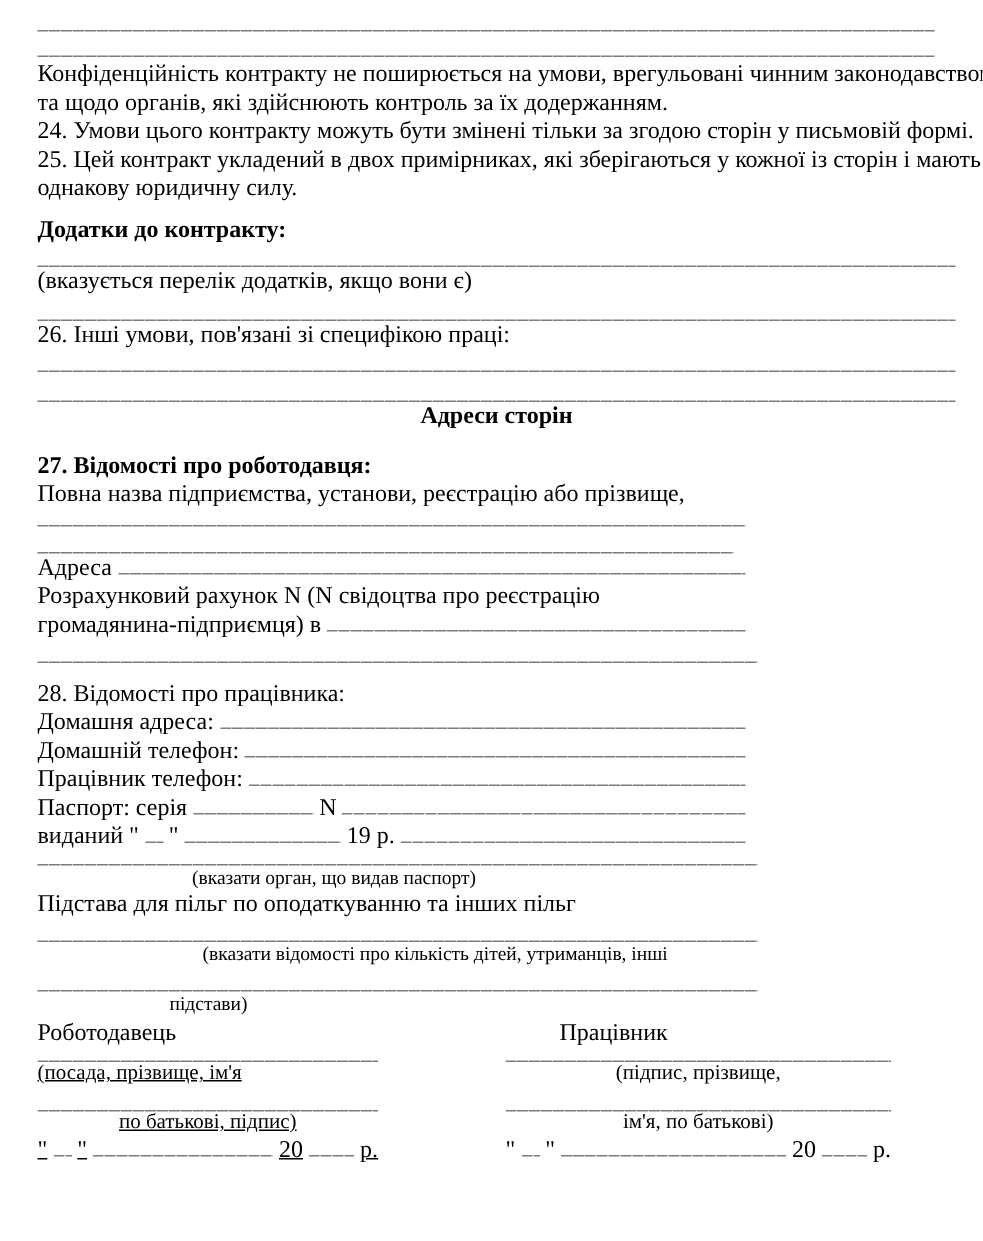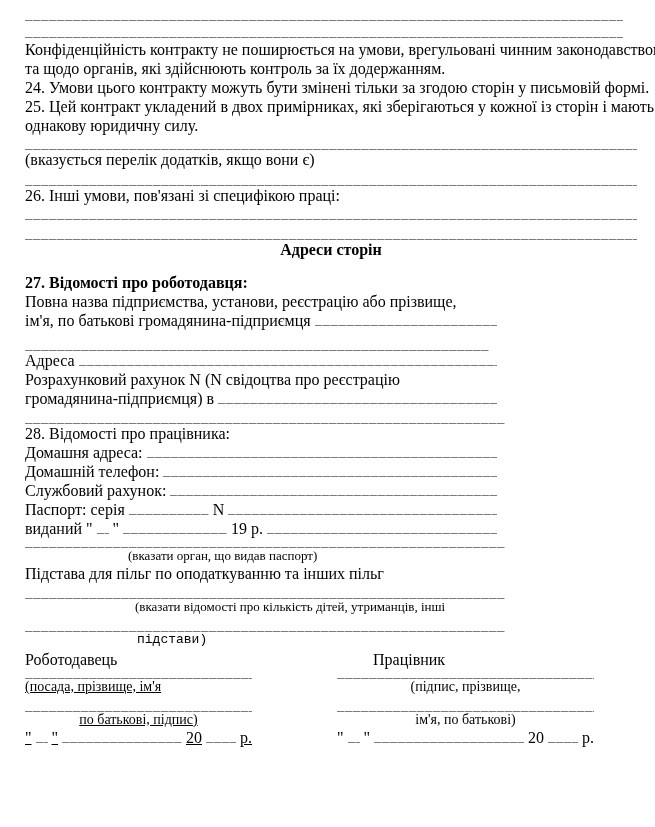--- a/index.html
+++ b/index.html
@@ -52,59 +52,59 @@
   <div class="rule w-top" style="margin-top:16px;"></div>
 
   <div style="margin-top:2px;">
     <div class="line">Конфіденційність контракту не поширюється на умови, врегульовані чинним законодавством,</div>
     <div class="line">та щодо органів, які здійснюють контроль за їх додержанням.</div>
     <div class="line">24. Умови цього контракту можуть бути змінені тільки за згодою сторін у письмовій формі.</div>
     <div class="line">25. Цей контракт укладений в двох примірниках, які зберігаються у кожної із сторін і мають</div>
     <div class="line">однакову юридичну силу.</div>
   </div>
 
+  <div class="bold" style="margin-top:9px;">Додатки до контракту:</div>
   <div class="rule w-full" style="margin-top:14px;"></div>
   <div>(вказується перелік додатків, якщо вони є)</div>
   <div class="rule w-full" style="margin-top:16px;"></div>
 
   <div>26. Інші умови, пов'язані зі специфікою праці:</div>
   <div class="rule w-full" style="margin-top:14px;"></div>
   <div class="rule w-full" style="margin-top:19px;"></div>
 
   <div class="bold center w-full" style="">Адреси сторін</div>
 
   <div style="margin-top:14px;font-weight:bold;">27. Відомості про роботодавця:</div>
   <div class="line">Повна назва підприємства, установи, реєстрацію або прізвище,</div>
   <div class="row">
-    <span>ім'я, по батькові громадянина-підприємця</span>
     <span class="fill grow"></span>
   </div>
   <div class="rule w-n390" style="margin-top:20px;"></div>
   <div class="row">
     <span>Адреса</span>
     <span class="fill grow"></span>
   </div>
   <div class="line">Розрахунковий рахунок N (N свідоцтва про реєстрацію</div>
   <div class="row">
     <span>громадянина-підприємця) в</span>
     <span class="fill grow"></span>
   </div>
   <div class="rule w-mid" style="margin-top:15px;"></div>
 
-  <div style="">28. Відомості про працівника:</div>
+  <div style="margin-top:11px;">28. Відомості про працівника:</div>
   <div class="row">
     <span>Домашня адреса:</span>
     <span class="fill grow"></span>
   </div>
   <div class="row">
     <span>Домашній телефон:</span>
     <span class="fill grow"></span>
   </div>
   <div class="row">
-    <span>Службовий рахунок:</span>
+    <span>Працівник телефон:</span>
     <span class="fill grow"></span>
   </div>
   <div class="row">
     <span>Паспорт: серія</span>
     <span class="fill f80"></span>
     <span>N</span>
     <span class="fill grow"></span>
   </div>
   <div class="row">
     <span>виданий</span>
@@ -114,21 +114,21 @@
     <span class="fill f104"></span>
     <span>19 р.</span>
     <span class="fill grow"></span>
   </div>
   <div class="rule w-mid" style="margin-top:9px;"></div>
   <div class="small" style="margin-left:103px;">(вказати орган, що видав паспорт)</div>
   <div>Підстава для пільг по оподаткуванню та інших пільг</div>
   <div class="rule w-mid" style="margin-top:15px;"></div>
   <div class="small" style="margin-left:110px;">(вказати відомості про кількість дітей, утриманців, інші</div>
   <div class="rule w-mid" style="margin-top:16px;"></div>
-  <div class="small" style="margin-left:112px;font-family:Liberation Mono, monospace;">підстави)</div>
+  <div class="small" style="margin-left:88px;">підстави)</div>
 
   <div class="parties" style="margin-top:2px;gap:36px;">
     <span class="p1">Роботодавець</span>
     <span>Працівник</span>
   </div>
 
   <div class="sig">
     <div class="sig-left">
       <div class="rule" style="margin-top:9px;"></div>
       <div class="cap">(посада, прізвище, ім'я</div>

